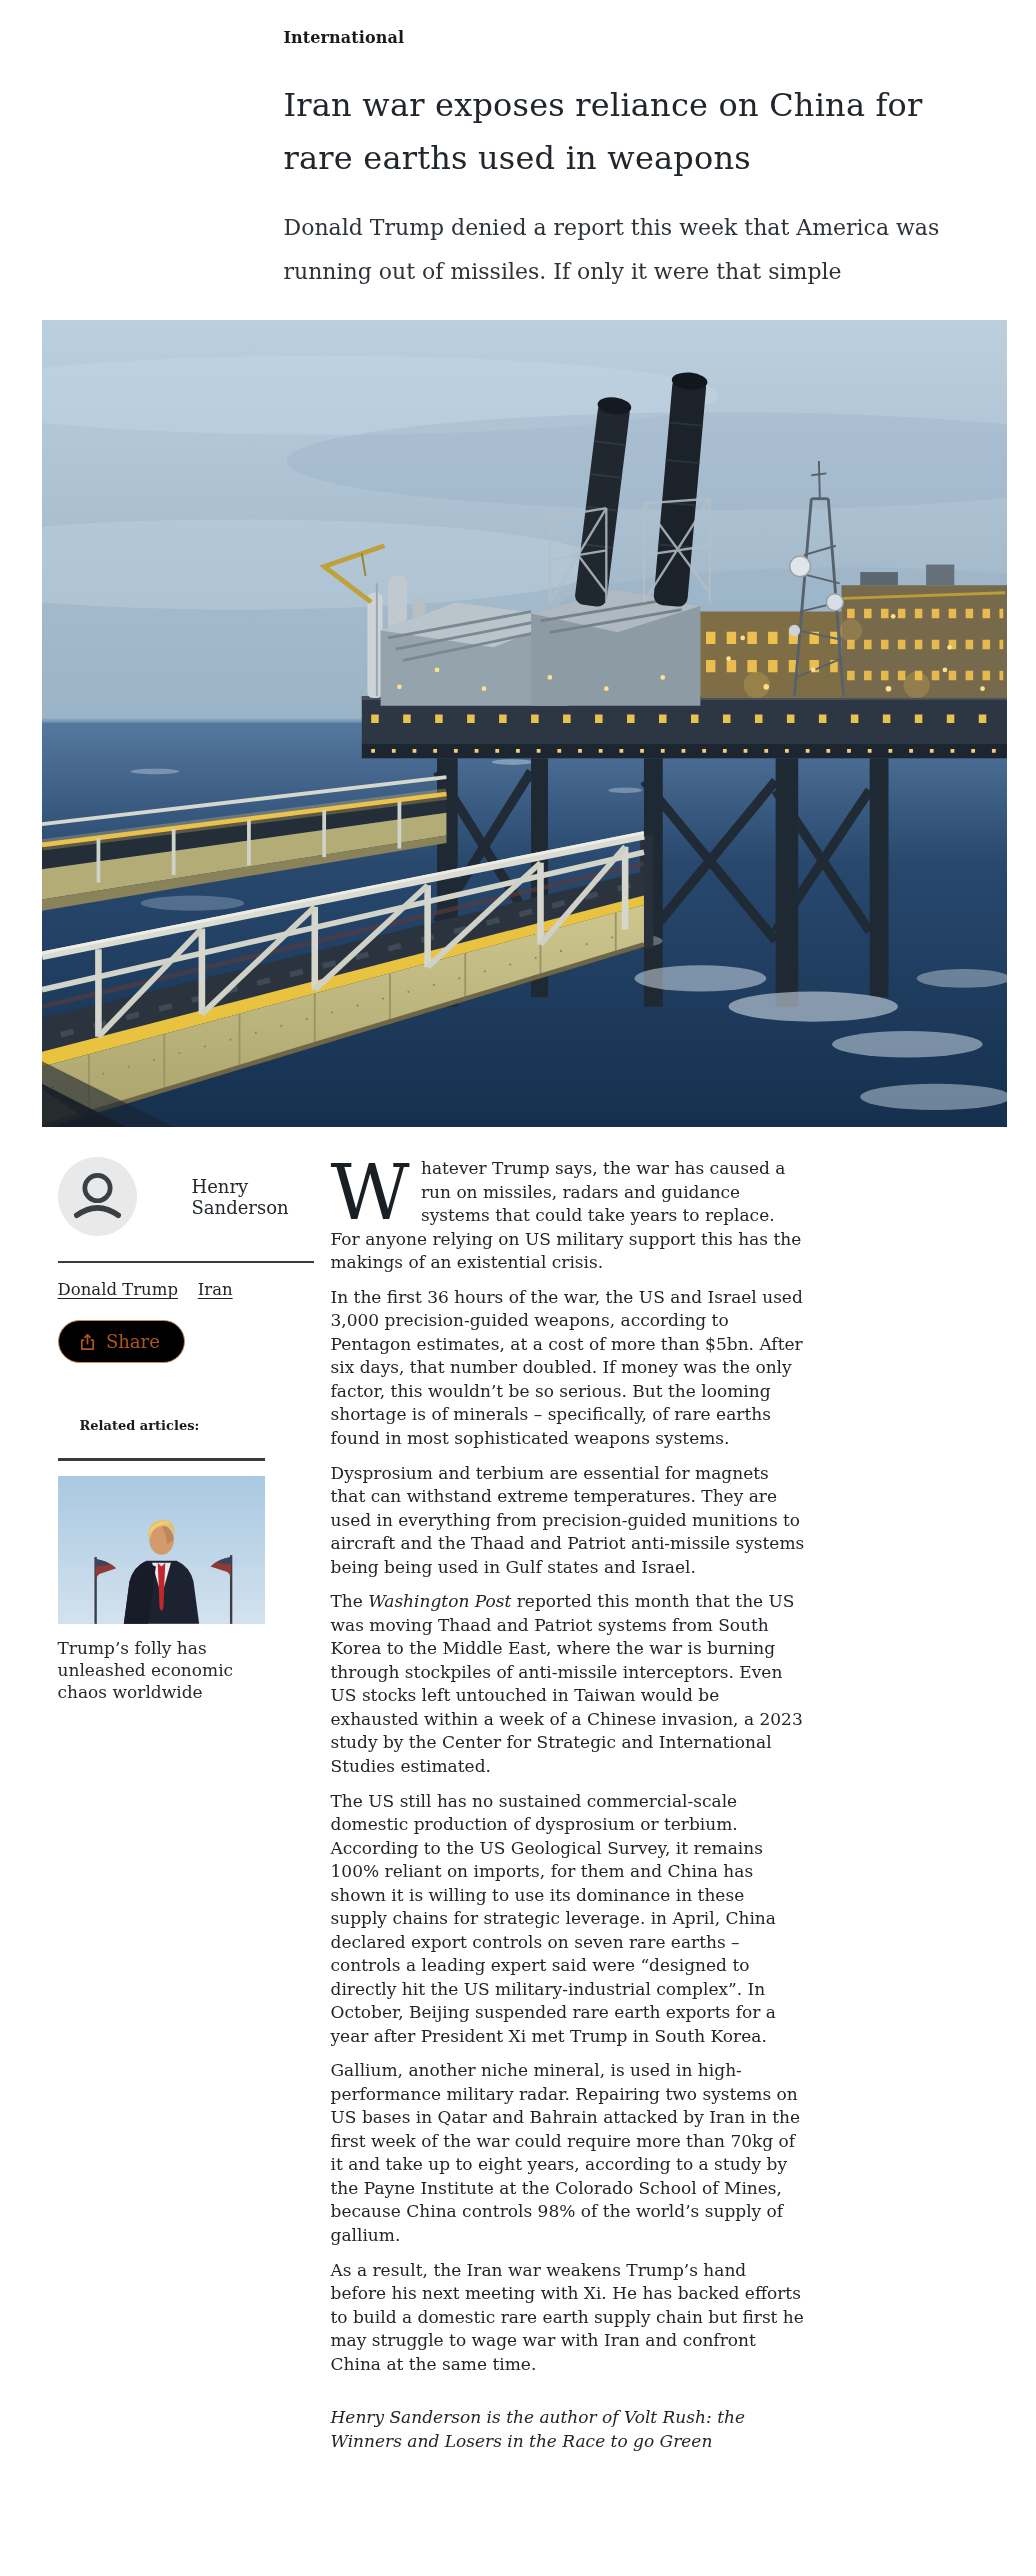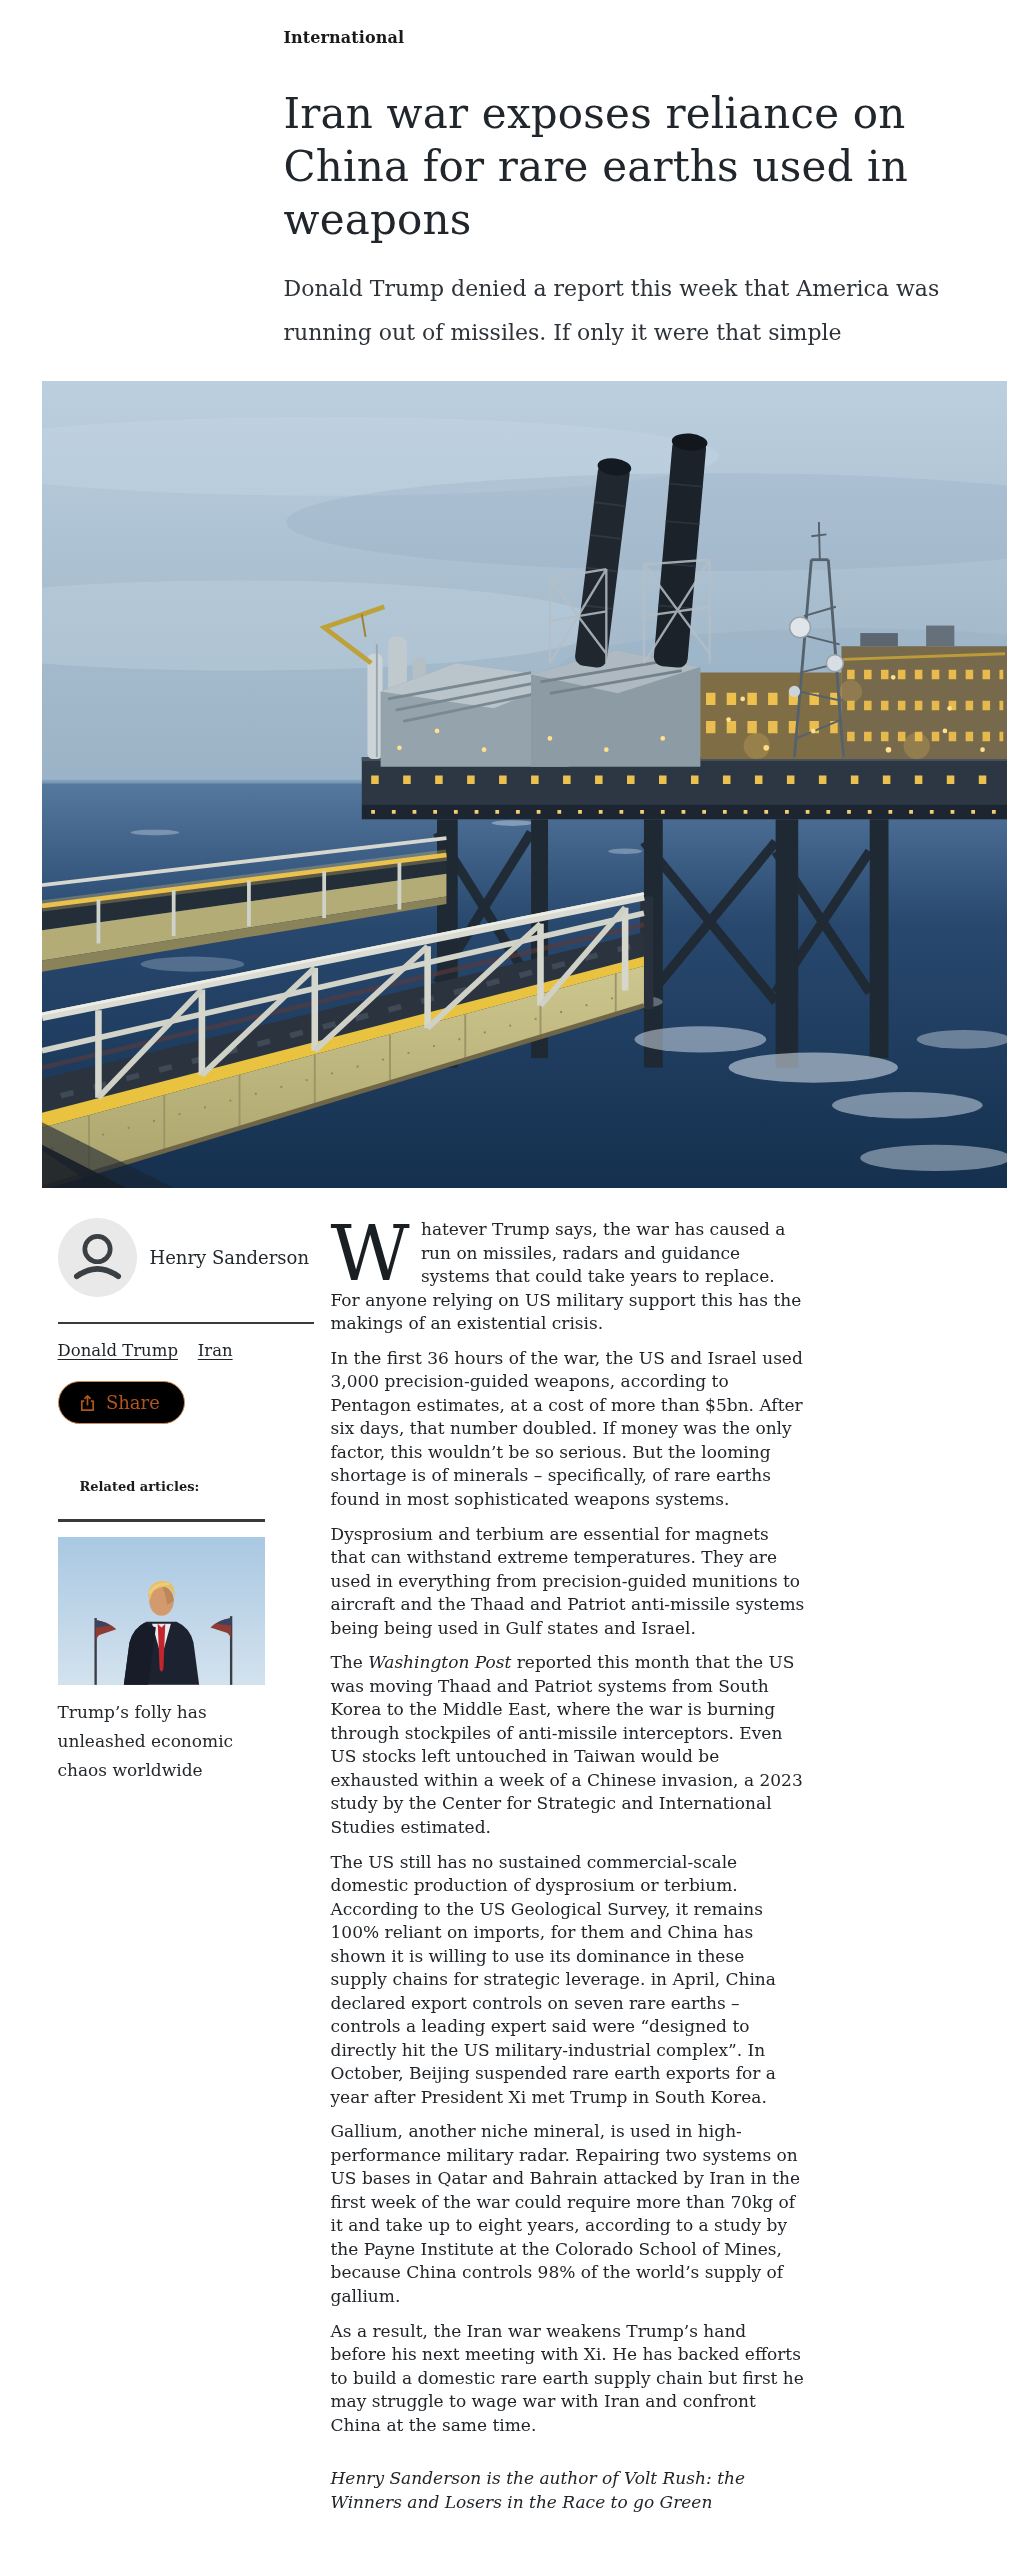--- a/index.html
+++ b/index.html
@@ -7,51 +7,51 @@
   .page {
     position:relative; width:1025px; height:2576px; margin:0 auto;
     background:#fff; overflow:hidden;
     font-family:"DejaVu Serif","Liberation Serif",serif; color:#212529;
   }
   
   .article-header { padding:28px 0 0 278px; width:950px; }
   .kicker { font-size:16px; font-weight:bold; color:#1a1a1a; letter-spacing:0.1px; }
   .pubdate { margin-top:11.3px; font-family:"Liberation Sans","DejaVu Sans",sans-serif;
              font-size:14px; color:#3f3f3f; }
-  h1.headline { margin-top:40px; width:649px; font-size:42px; line-height:53px;
+  h1.headline { margin-top:32px; width:649px; font-size:32px; line-height:53px;
                 font-weight:500; color:#20262b; letter-spacing:0.2px; }
   .standfirst { margin-top:21px; width:659px; font-size:22px; line-height:44px;
                 color:#2d3338; font-weight:400; }
   
   .hero { display:block; margin:26px 0 0 36px; width:965px; height:807px;
           overflow:hidden; background:#9db6c9; }
   .hero svg { display:block; }
   
   .content { display:flex; margin:30px 0 0 52px; align-items:flex-start; }
   .sidebar { width:256px; flex:none; }
-  .author-row { display:flex; align-items:center; }
+  .author-row { display:flex; align-items:center;gap:42px; }
   .avatar { width:79px; height:79px; border-radius:50%; background:#e9e9e9;
             flex:none; display:flex; align-items:center; justify-content:center; overflow:hidden; }
   .author-name { margin-left:13px; font-size:18px; color:#23282c; }
   .rule { border:none; height:2.8px; background:#3a3a3a; }
   .rule.wide { width:256px; margin-top:24.5px; }
   .rule.narrow { width:207px; margin-top:24.5px; }
   .tags { margin-top:17px; }
   .tag { font-size:16.5px; color:#1d2226; text-decoration:underline;
          text-underline-offset:2.8px; margin-right:15px; cursor:pointer; }
   .share-btn { margin-top:21px; display:inline-flex; align-items:center; gap:9.4px;
                height:43px; padding:0 24.5px 0 19px; background:#000000;
                border:1.4px solid #cf8a52; border-radius:22.6px; cursor:pointer;
                font-family:"DejaVu Serif","Liberation Serif",serif;
                font-size:18px; color:#b0561c; }
   .related-heading { margin-top:55px; font-size:13px; font-weight:bold; color:#1a1a1a;margin-left:22px; }
   .related-card { display:block; margin-top:0; text-decoration:none; color:inherit; cursor:pointer; }
   .thumb { display:block; margin-top:15px; width:207px; height:148px; overflow:hidden; background:#b8d2e6; }
   .related-title { display:block; margin-top:13px; width:199px;
-                   font-size:17px; line-height:29px; color:#23282c; }
+                   font-size:17px; line-height:22px; color:#23282c; }
   
   .body-col { width:475px; margin-left:17px; font-size:17px; line-height:23.5px; color:#212529; }
   .para { margin-bottom:11.3px; }
   .dropcap { float:left; font-size:77px; line-height:60px; padding:5.6px 11.3px 0 0;
              color:#1a1f24; font-weight:500; }
   .it { font-style:italic; }
   .bio { margin-top:30px; font-style:italic; }
 </style>
 </head>
 <body>

